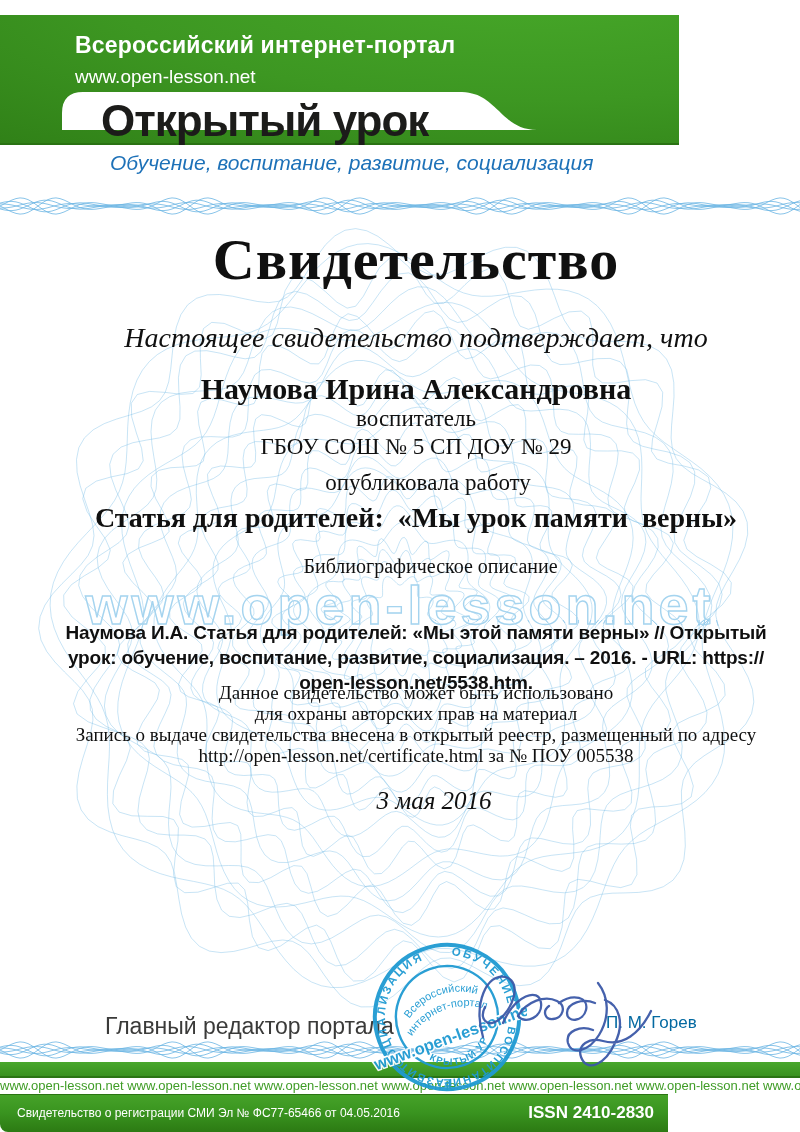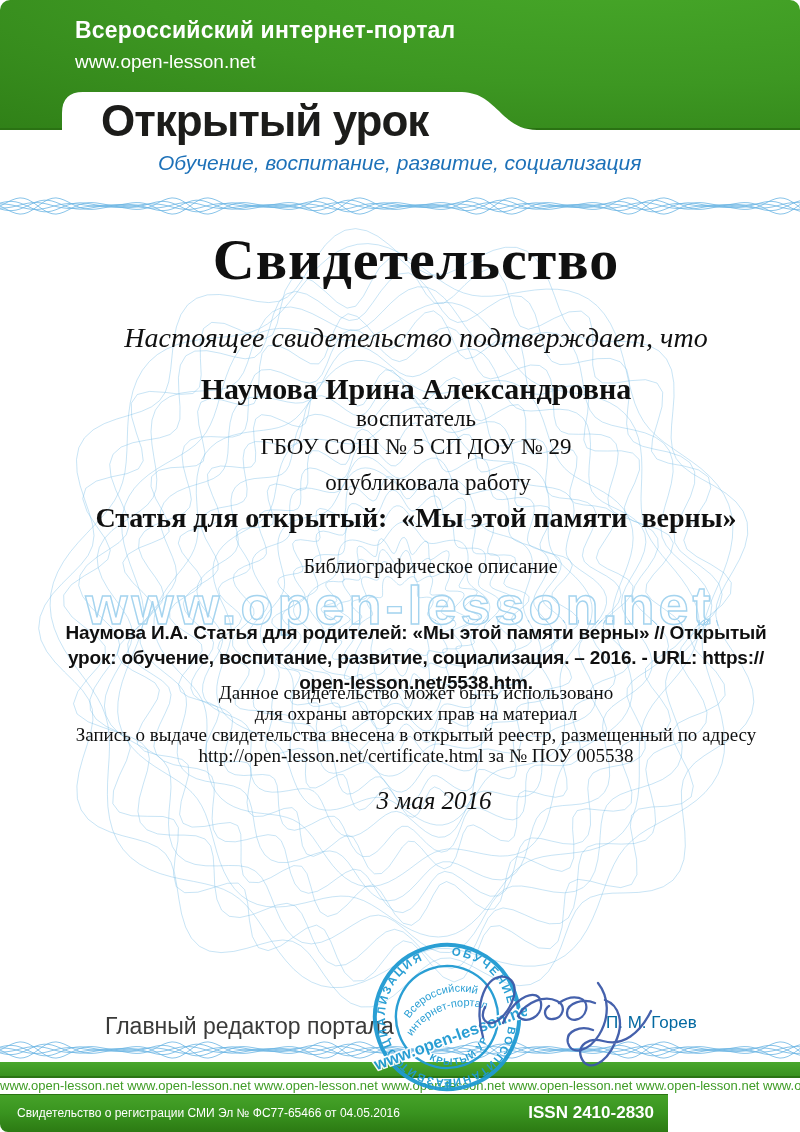--- a/index.html
+++ b/index.html
@@ -1,28 +1,28 @@
 <!DOCTYPE html>
 <html><head>
 <meta charset="utf-8">
 <style>
   html,body{margin:0;padding:0;background:#fff;}
   body{width:800px;height:1132px;position:relative;font-family:"Liberation Sans",sans-serif;}
   #cert{position:absolute;inset:0;width:800px;height:1132px;background:#fff;overflow:hidden;
         border-radius:10px 10px 8px 8px;}
 
   
-  .header{position:absolute;left:0;top:0;width:800px;height:128px;
+  .header{position:absolute;left:0;top:15px;width:679px;height:128px;
           background:radial-gradient(130% 190% at 78% -25%, #47a829 0%, #3d9722 48%, #2d7b15 100%);
           border-bottom:2px solid #2a7213;}
   .portal-title{position:absolute;left:75px;top:17px;color:#fff;font-weight:bold;font-size:23px;letter-spacing:.2px;}
   .portal-url{position:absolute;left:75px;top:51px;color:#fff;font-size:19px;}
   .tab-shape{position:absolute;left:62px;top:92px;width:475px;height:38px;}
   .site-name{position:absolute;left:101px;top:96px;font-size:44px;font-weight:bold;color:#1c1c1a;letter-spacing:-1px;z-index:5;}
-  .site-tagline{position:absolute;left:110px;top:151px;font-size:21px;font-style:italic;color:#1d71b8;z-index:5;margin-left:48px;}
+  .site-tagline{position:absolute;left:110px;top:151px;font-size:21px;font-style:italic;color:#1d71b8;z-index:5;}
 
   
   .band{position:absolute;left:0;width:800px;height:24px;z-index:1;}
   .band-top{top:194px;}
   .band-bottom{top:1038px;}
   .rosette{position:absolute;left:0;top:0;width:800px;height:1132px;z-index:1;pointer-events:none;}
   .watermark{position:absolute;left:0;top:566px;width:800px;height:80px;z-index:1;pointer-events:none;}
 
   
   .line{position:absolute;left:0;right:0;text-align:center;color:#101010;z-index:3;
@@ -119,21 +119,21 @@
   <svg class="watermark" viewBox="0 0 800 80" aria-hidden="true">
     <text x="400" y="58" text-anchor="middle" font-family="Liberation Sans, sans-serif" font-size="54" font-weight="bold" letter-spacing="4" fill="none" stroke="#a5d4ef" stroke-width="1.4">www.open-lesson.net</text>
   </svg>
 
   <div class="line c-title">Свидетельство</div>
   <div class="line c-intro">Настоящее свидетельство подтверждает, что</div>
   <div class="line c-name">Наумова Ирина Александровна</div>
   <div class="line c-pos">воспитатель</div>
   <div class="line c-org">ГБОУ СОШ № 5 СП ДОУ № 29</div>
   <div class="line c-pub">опубликовала работу</div>
-  <div class="line c-work">Статья для открытый:  «Мы этой памяти  верны»</div>
+  <div class="line c-work">Статья для родителей:  «Мы урок памяти  верны»</div>
   <div class="line c-biblabel">Библиографическое описание</div>
   <div class="line c-bib">Наумова И.А. Статья для родителей:  «Мы этой памяти  верны» // Открытый
 урок: обучение, воспитание, развитие, социализация. – 2016. - URL: https://
 open-lesson.net/5538.htm.</div>
   <div class="line c-usage">Данное свидетельство может быть использовано
 для охраны авторских прав на материал
 Запись о выдаче свидетельства внесена в открытый реестр, размещенный по адресу
 http://open-lesson.net/certificate.html за № ПОУ 005538</div>
   <div class="line c-date">3 мая 2016</div>
 

